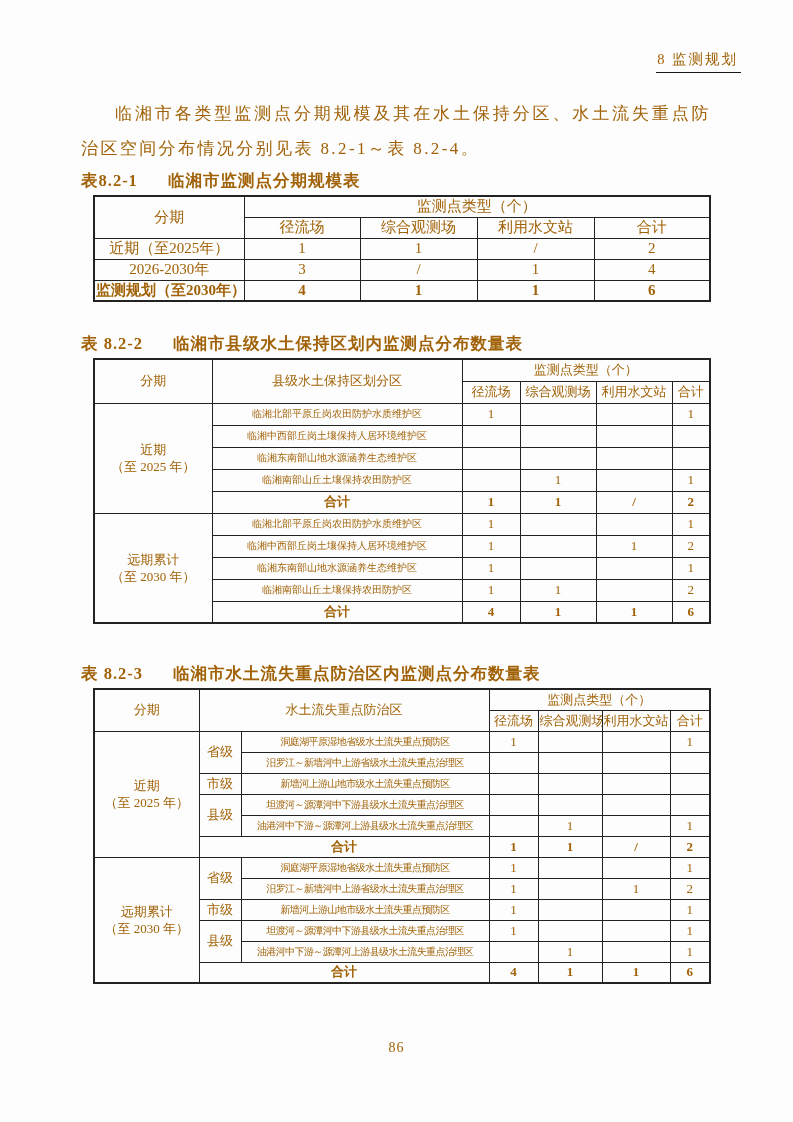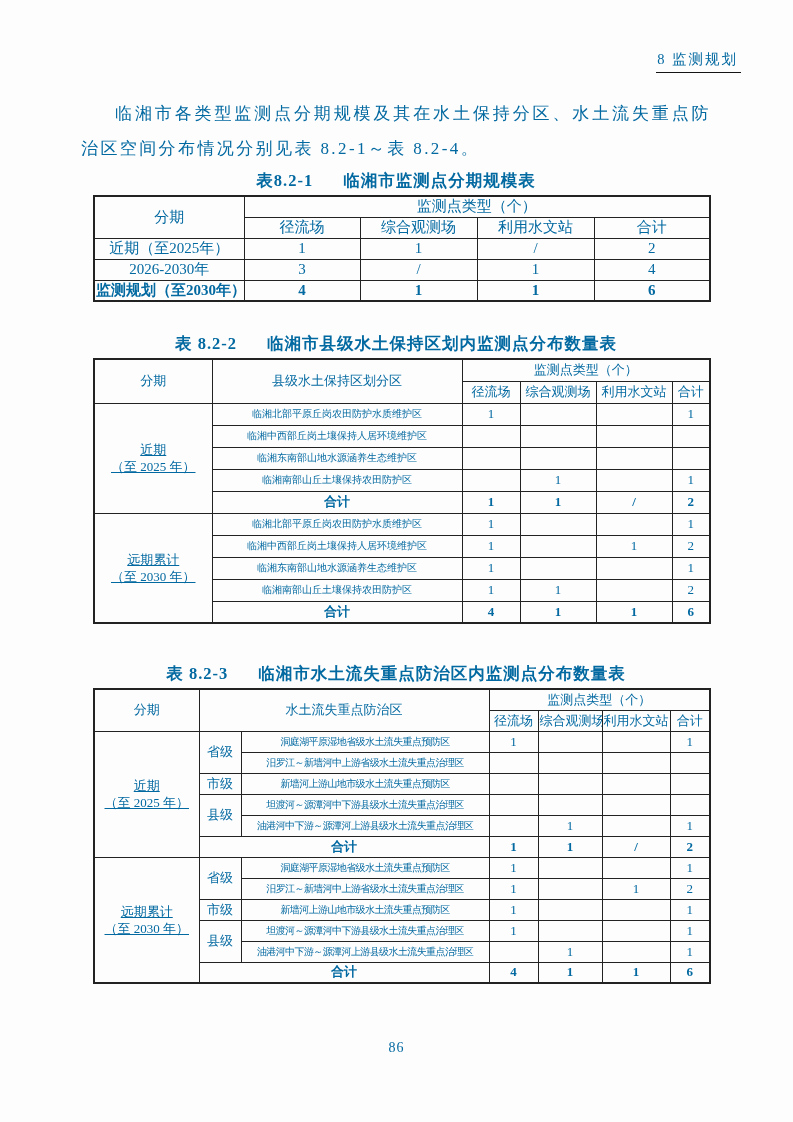--- a/index.html
+++ b/index.html
@@ -1,35 +1,35 @@
 <!DOCTYPE html>
 <html><head>
 <meta charset="utf-8">
 <style>
   html,body{margin:0;padding:0;background:#ffffff;}
   .page{
     width:793px;height:1122px;background:#fdfdfd;position:relative;
-    font-family:"Liberation Serif","DejaVu Serif",serif;color:#0369a1;
+    font-family:"Liberation Serif","DejaVu Serif",serif;color:#a16207;
     box-sizing:border-box;overflow:hidden;
   }
   .content{padding:96px 82px 12px 81px;}
   .chapter{position:absolute;top:50px;right:52px;font-size:14.5px;letter-spacing:2px;}
   .chapter span{border-bottom:1.5px solid #141414;padding:0 3px 5px 1px;}
   .intro{margin:0;font-size:17px;line-height:35px;letter-spacing:2.4px;text-indent:2em;text-align:justify;}
-  .tbl-title{text-align:center;font-weight:bold;font-size:16.5px;letter-spacing:1px;margin:4px 0 3px 0;}
+  .tbl-title{font-weight:bold;font-size:16.5px;letter-spacing:1px;margin:4px 0 3px 0;}
   .tbl-title .no{margin-right:30px;}
   table{border-collapse:collapse;table-layout:fixed;width:616px;margin-left:12px;border:2px solid #222;}
   td,th{border:1px solid #222;font-weight:normal;text-align:center;vertical-align:middle;
         padding:0 1px;overflow:hidden;white-space:nowrap;font-family:inherit;}
   .t1 tr{height:21px;} .t1 td,.t1 th{font-size:15px;}
   .t2 tr,.t3 tr{height:22px;} .t3 tr{height:21px;}
   .t2 td,.t2 th,.t3 td,.t3 th{font-size:13px;}
   .t2 .region{font-size:10px;}
   .t3 .region{font-size:10px;letter-spacing:-0.6px;}
-  .period{font-size:13px;line-height:17px;text-decoration:underline;}
+  .period{font-size:13px;line-height:17px;}
   .bold, .bold td{font-weight:bold;}
   .mt1{margin-top:31px;} .mt2{margin-top:39px;}
   .pageno{position:absolute;left:0;right:0;top:1040px;text-align:center;font-size:14px;letter-spacing:1px;}
 </style>
 </head>
 <body>
 
 <div class="page">
 
   <div class="chapter">

